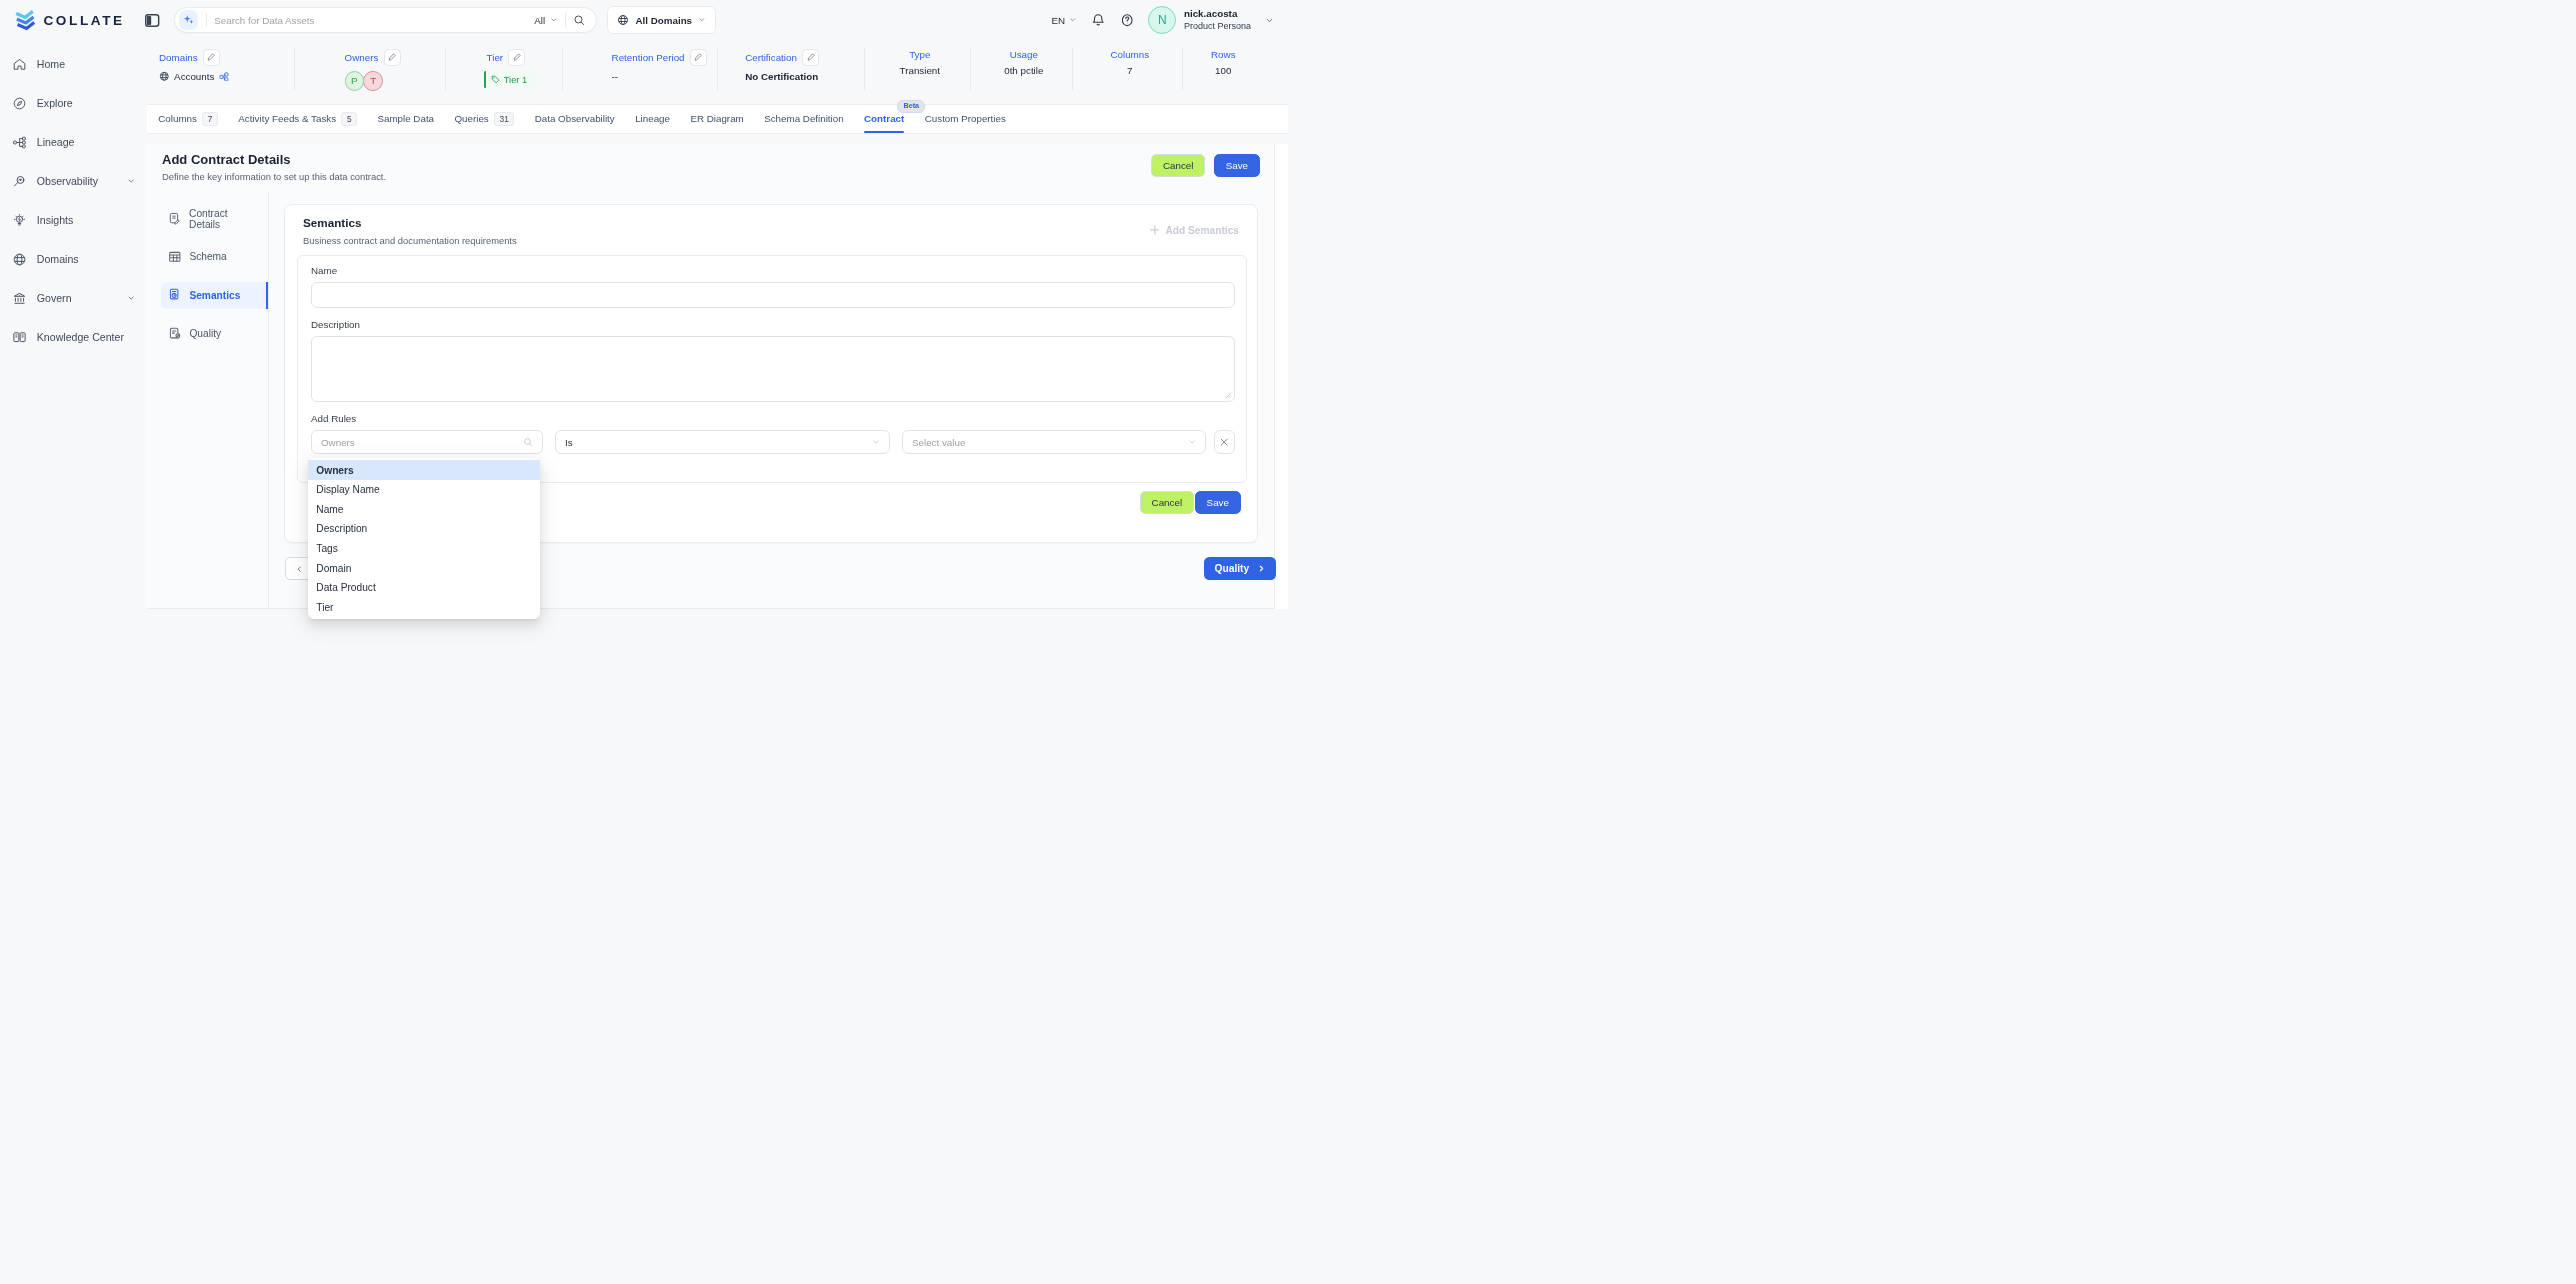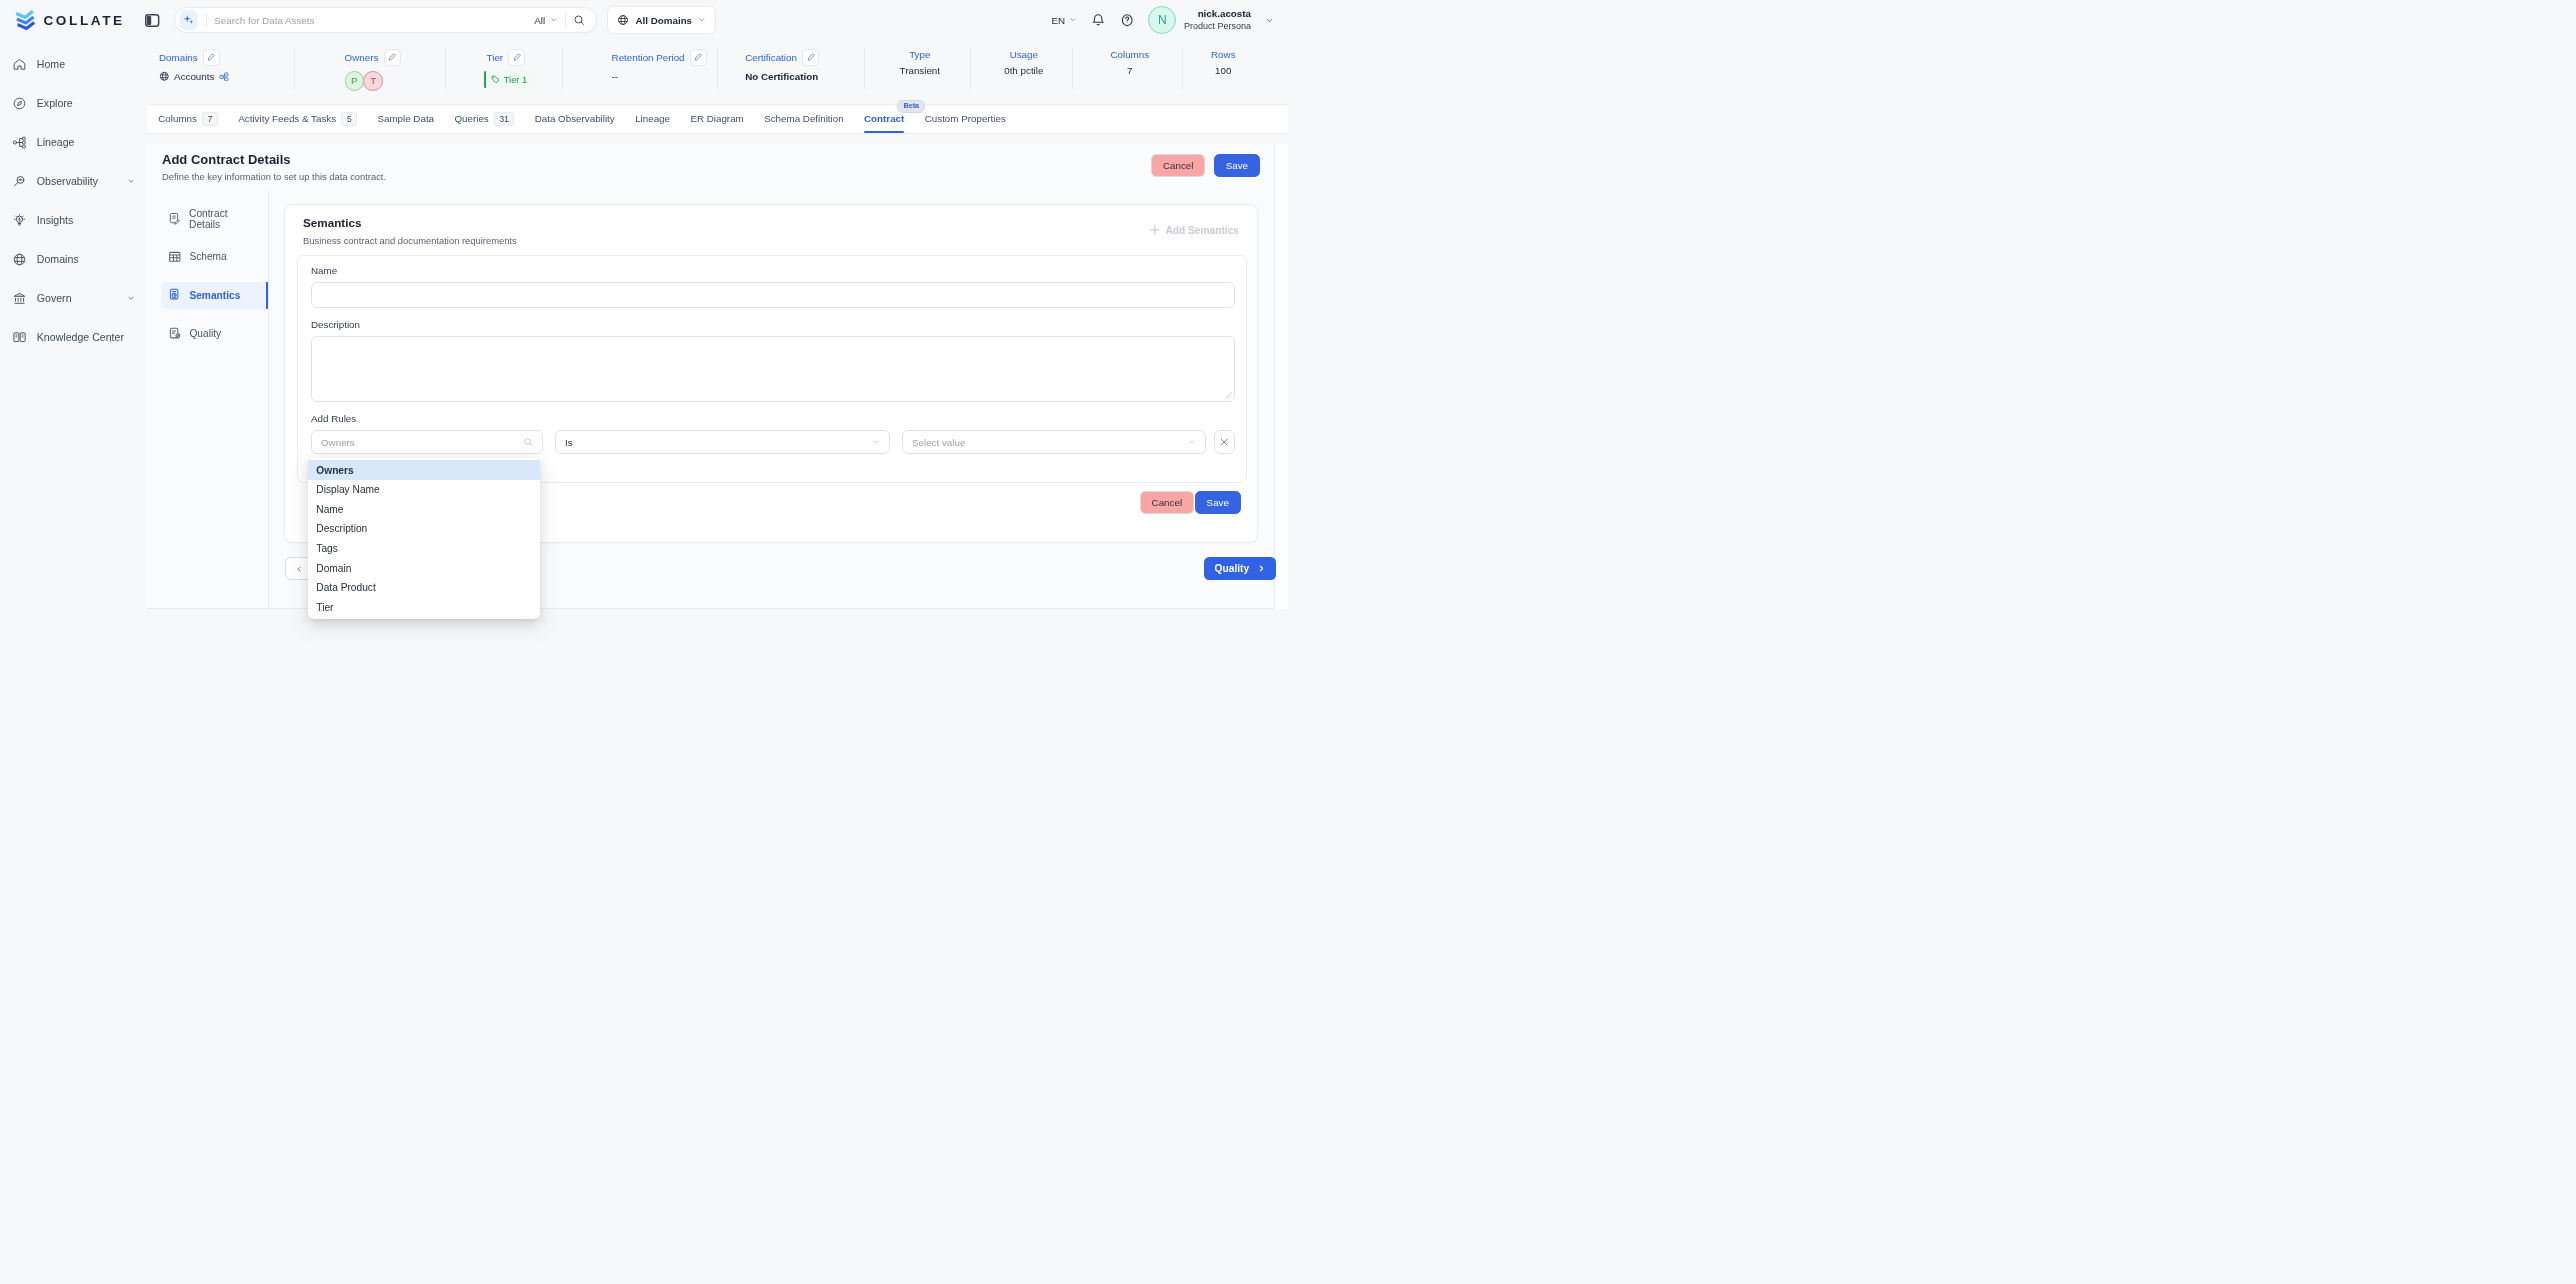--- a/index.html
+++ b/index.html
@@ -15,21 +15,21 @@
   .panel-toggle{margin-left:10.6px;}
   .searchbar{width:423px;height:26px;background:#fff;border:0.8px solid #e8eaee;border-radius:13.6px;
              display:flex;align-items:center;gap:7.6px;padding:0 10.6px 0 3.8px;box-sizing:border-box;margin-left:4.5px;
              box-shadow:0 0.8px 1.5px rgba(16,24,40,.04);}
   .sparkle-badge{width:19.6px;height:19.6px;border-radius:6.8px;background:#e9f2fd;display:flex;align-items:center;justify-content:center;flex:none;}
   .v-div{width:0.8px;height:13.6px;background:#e8eaee;flex:none;}
   .search-placeholder{color:#9ca3af;font-size:9.8px;flex:1;white-space:nowrap;overflow:hidden;}
   .search-scope{display:flex;align-items:center;gap:4.5px;color:#2a3342;font-size:9.8px;}
   .all-domains{height:26px;background:#fff;border:0.8px solid #e8eaee;border-radius:6px;display:flex;
                align-items:center;gap:6px;padding:0 9.8px;font-size:9.8px;font-weight:700;color:#1f2633;}
-  .nav-right{margin-left:auto;display:flex;align-items:center;gap:14.4px;text-align:right;}
+  .nav-right{margin-left:auto;display:flex;align-items:center;gap:14.4px;}
   .lang{display:flex;align-items:center;gap:3.8px;font-size:9.8px;color:#1f2633;}
   .avatar{width:26px;height:26px;border-radius:50%;background:#d7f6ec;border:0.8px solid #7bdcc2;color:#27a58b;
           display:flex;align-items:center;justify-content:center;font-size:12px;}
   .user-names{line-height:1.3;}
   .user-name{font-size:9.8px;font-weight:700;color:#16202e;}
   .user-persona{font-size:9px;color:#2f3b4c;}
 
   
   .app-sidebar{position:absolute;left:0;top:40px;width:147px;bottom:0;padding-top:4.5px;}
   .side-item{display:flex;align-items:center;gap:9.8px;height:39px;padding:0 12px;color:#3f4a5a;font-size:10.6px;}
@@ -67,21 +67,21 @@
              font-size:7.2px;font-weight:600;padding:1.1px 5.3px;border-radius:6px;line-height:1.2;}
 
   
   .panel{position:absolute;left:147px;top:144px;width:1127px;height:465px;background:#fafbfc;
          border-bottom:0.8px solid #e8eaee;box-sizing:border-box;}
   .page-title{position:absolute;left:15px;top:7.6px;font-size:13px;font-weight:700;color:#1a2233;}
   .page-subtitle{position:absolute;left:15px;top:27px;font-size:9.4px;color:#586174;}
   .hdr-actions{position:absolute;top:9.8px;right:14.4px;display:flex;gap:9px;}
   .btn{height:23px;border-radius:5.3px;font-size:9.8px;display:inline-flex;align-items:center;justify-content:center;
        padding:0 10.6px;box-sizing:border-box;white-space:nowrap;}
-  .btn-secondary{background:#fca5a5;border:0.8px solid #d6dae1;color:#2a3342;}
+  .btn-secondary{background:#bef264;border:0.8px solid #d6dae1;color:#2a3342;}
   .btn-primary{background:#3564e2;border:0.8px solid #3564e2;color:#fff;}
 
   .contract-nav{position:absolute;left:13.6px;top:61px;width:107px;}
   .cnav-item{display:flex;align-items:center;gap:7.6px;height:27px;padding:0 7.6px;font-size:10.2px;color:#4a5568;
              border-radius:6px;margin-bottom:11.3px;box-sizing:border-box;}
   .cnav-item.active{background:#edf3fe;color:#2f62e4;font-weight:700;border-right:2.3px solid #2f62e4;
                     border-radius:6px 0 0 6px;}
   .nav-vline{position:absolute;left:121px;top:47px;bottom:0;width:0.8px;background:#eaecef;}
 
   .card{position:absolute;left:137px;top:60px;width:974px;height:339px;background:#fff;border:0.8px solid #e9ebef;

